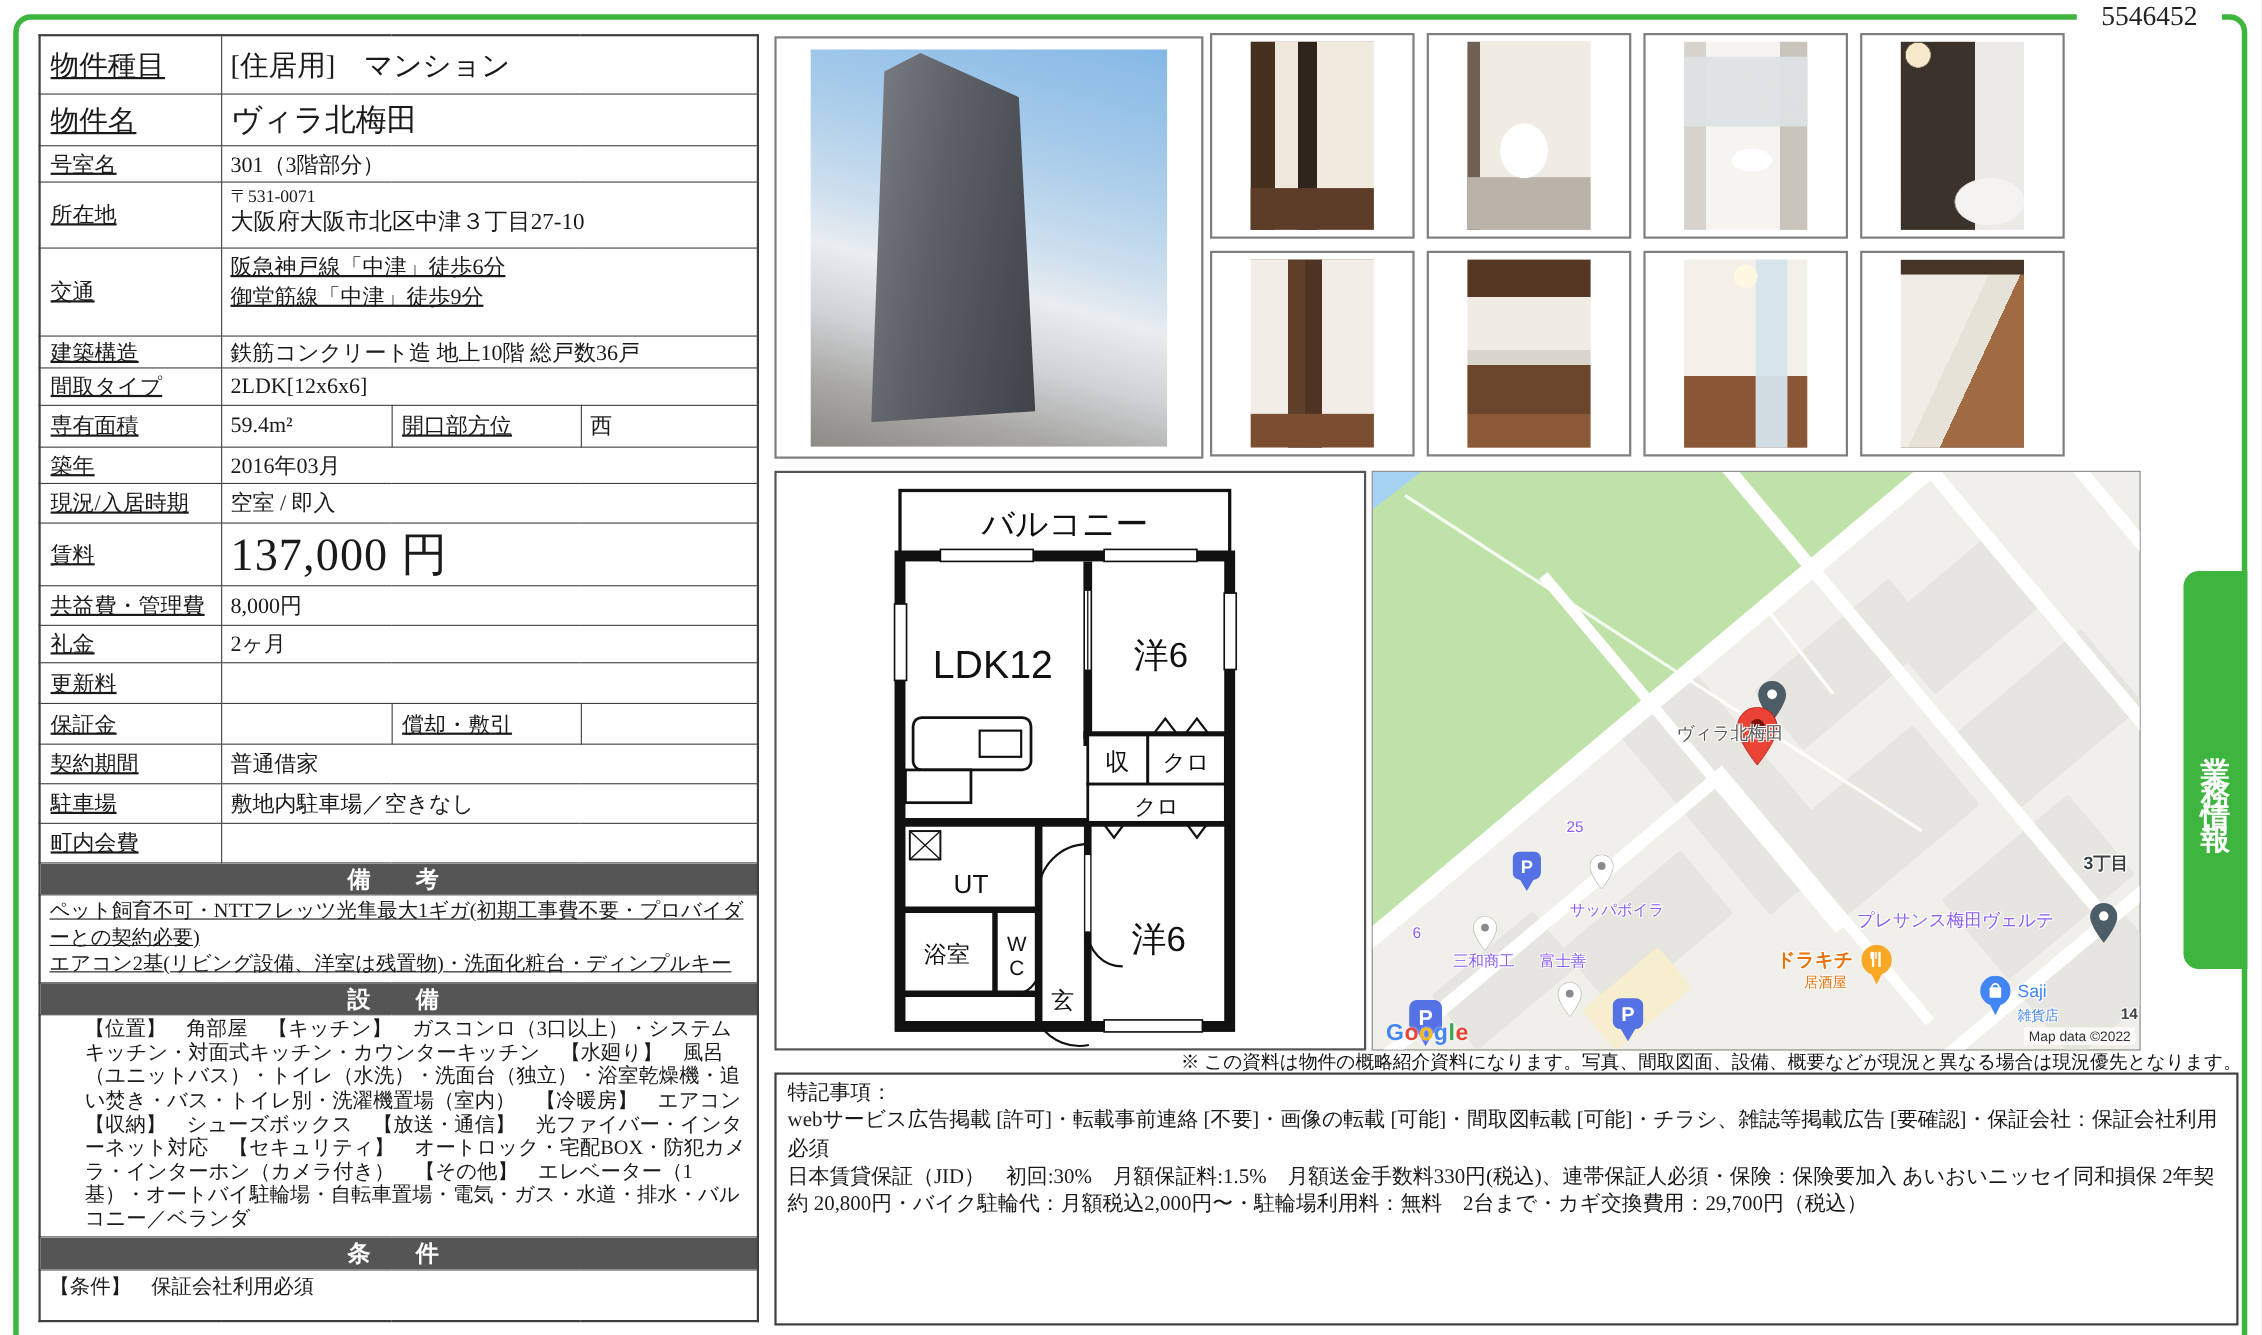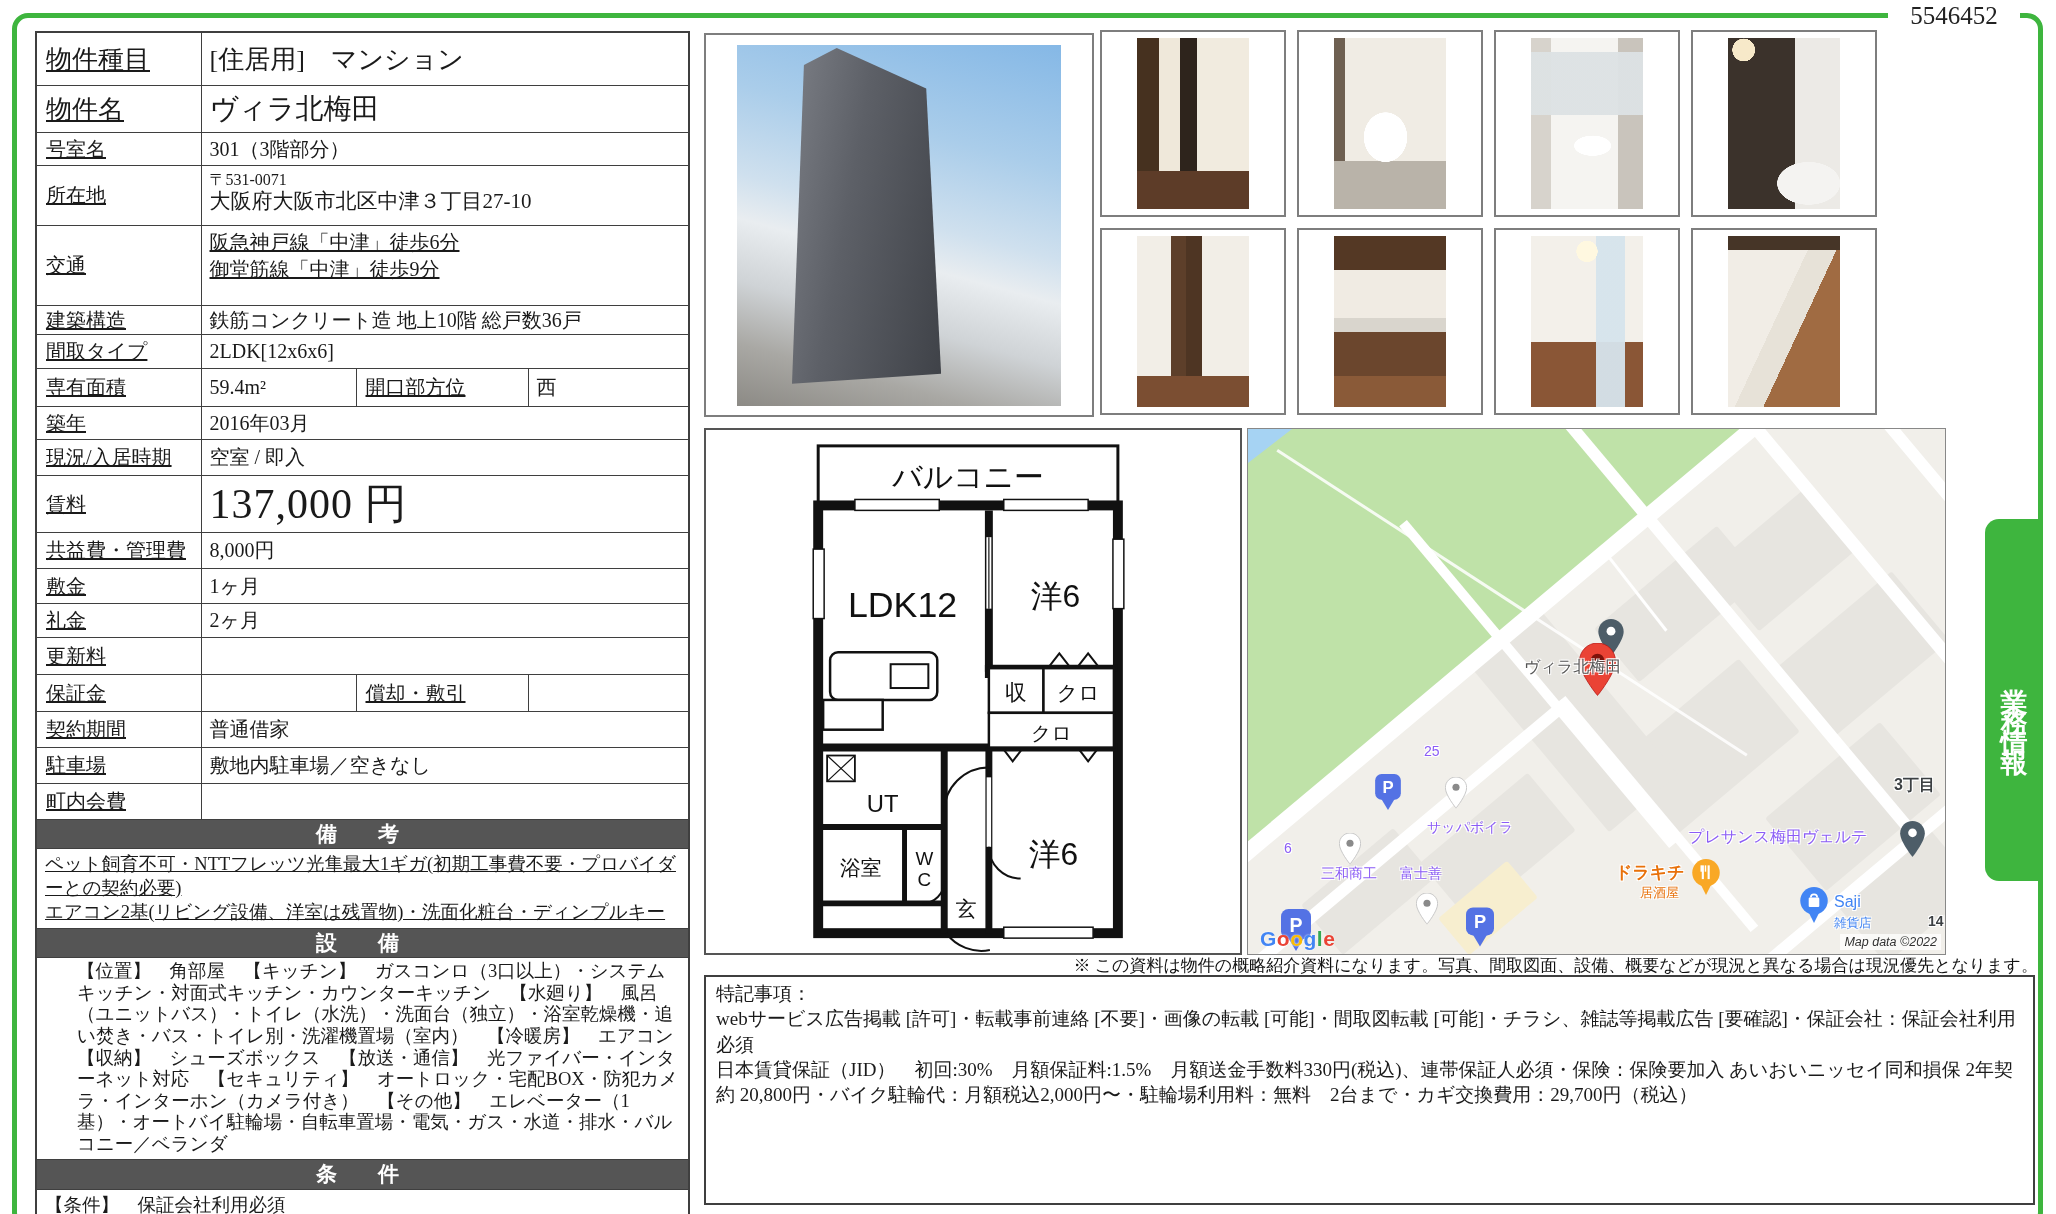--- a/index.html
+++ b/index.html
@@ -97,21 +97,21 @@
   .maplabel{position:absolute;color:#8b5cf6;font-size:14px;white-space:nowrap;
       text-shadow:-1px -1px 0 #fff,1px -1px 0 #fff,-1px 1px 0 #fff,1px 1px 0 #fff;}
   .dark{color:#3c4043;font-weight:bold;}
   .orange{color:#e8710a;font-weight:bold;}
   .blue{color:#4285F4;}
   .mpin{position:absolute;}
   .gglogo{position:absolute;left:12px;top:498px;font-size:21px;font-weight:bold;letter-spacing:.5px;}
   .gglogo span{text-shadow:0 0 2px #fff;}
   .gl0,.gl3{color:#4285F4}.gl1,.gl5{color:#EA4335}.gl2{color:#FBBC05}.gl4{color:#34A853}
   .attrib{position:absolute;right:4px;bottom:4px;font-size:12.5px;color:#333;
-          background:rgba(255,255,255,.75);padding:1px 4px;font-style:italic;}
+          background:rgba(255,255,255,.75);padding:1px 4px;}
 
   
   .biz-tab{position:absolute;left:1985px;top:519px;width:58px;height:362px;background:#3eb53e;
            border-radius:14px 0 0 14px;display:flex;align-items:center;justify-content:center;z-index:4;}
   .biz-tab span{writing-mode:vertical-rl;color:#fff;font-size:27px;font-weight:bold;
            letter-spacing:20px;font-family:"Liberation Sans","DejaVu Sans",sans-serif;
            padding-top:14px;}
 
   
   .map-note{position:absolute;left:700px;top:954px;width:1338px;text-align:right;
@@ -183,24 +183,20 @@
       <td class="lbl">現況/入居時期</td>
       <td colspan="3">空室 / 即入</td>
     </tr>
     <tr class="rh52">
       <td class="lbl">賃料</td>
       <td colspan="3" class="rent-val">137,000 円</td>
     </tr>
     <tr class="rh35">
       <td class="lbl">共益費・管理費</td>
       <td colspan="3">8,000円</td>
-    </tr>
-    <tr class="rh34">
-      <td class="lbl">敷金</td>
-      <td colspan="3">1ヶ月</td>
     </tr>
     <tr class="rh33">
       <td class="lbl">礼金</td>
       <td colspan="3">2ヶ月</td>
     </tr>
     <tr class="rh36">
       <td class="lbl">更新料</td>
       <td colspan="3"></td>
     </tr>
     <tr class="rh36">

